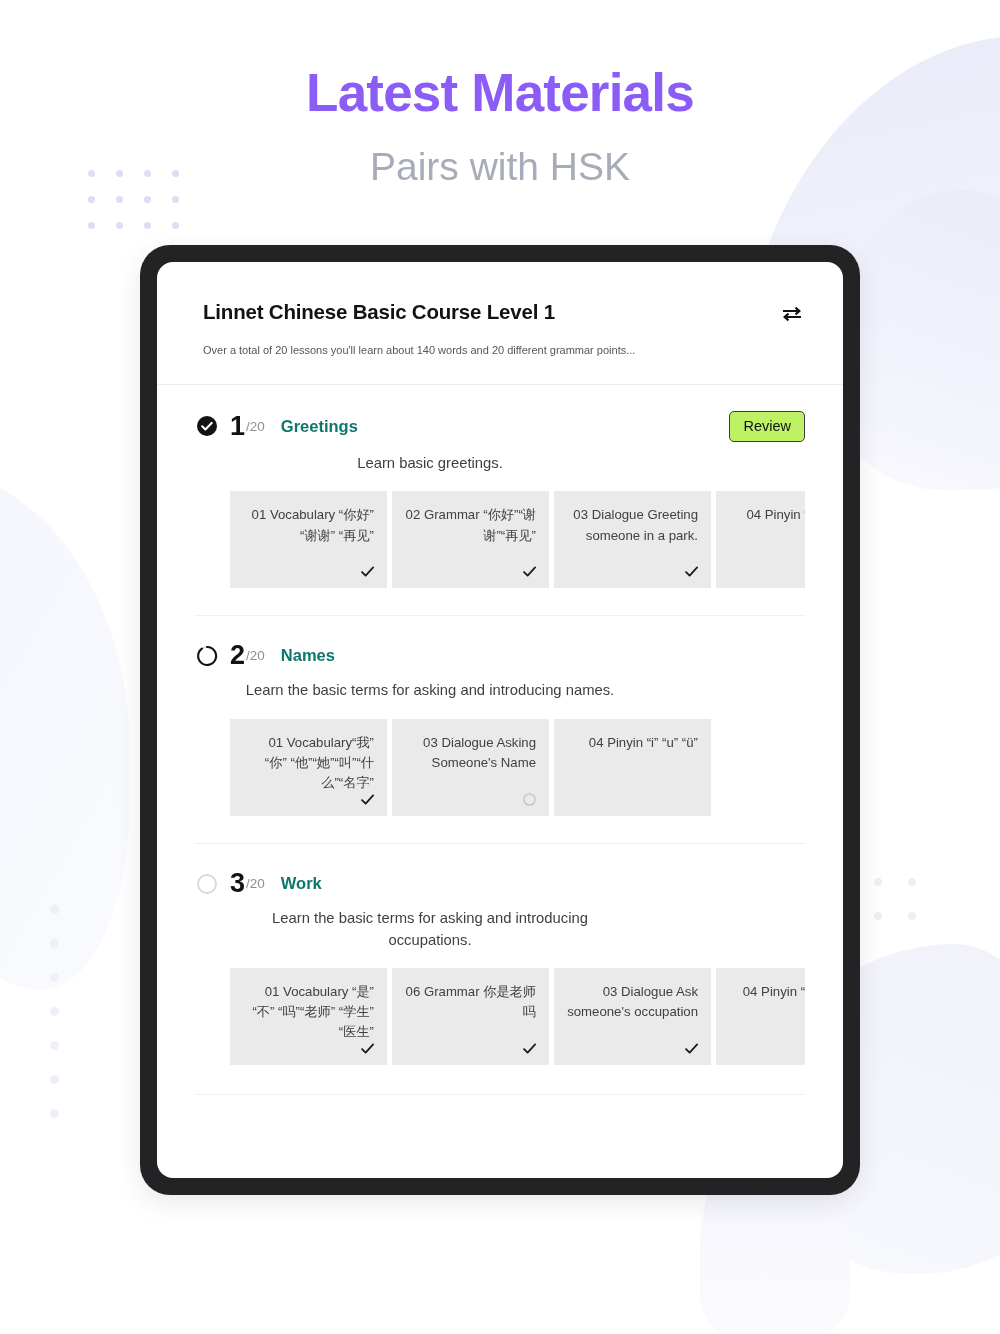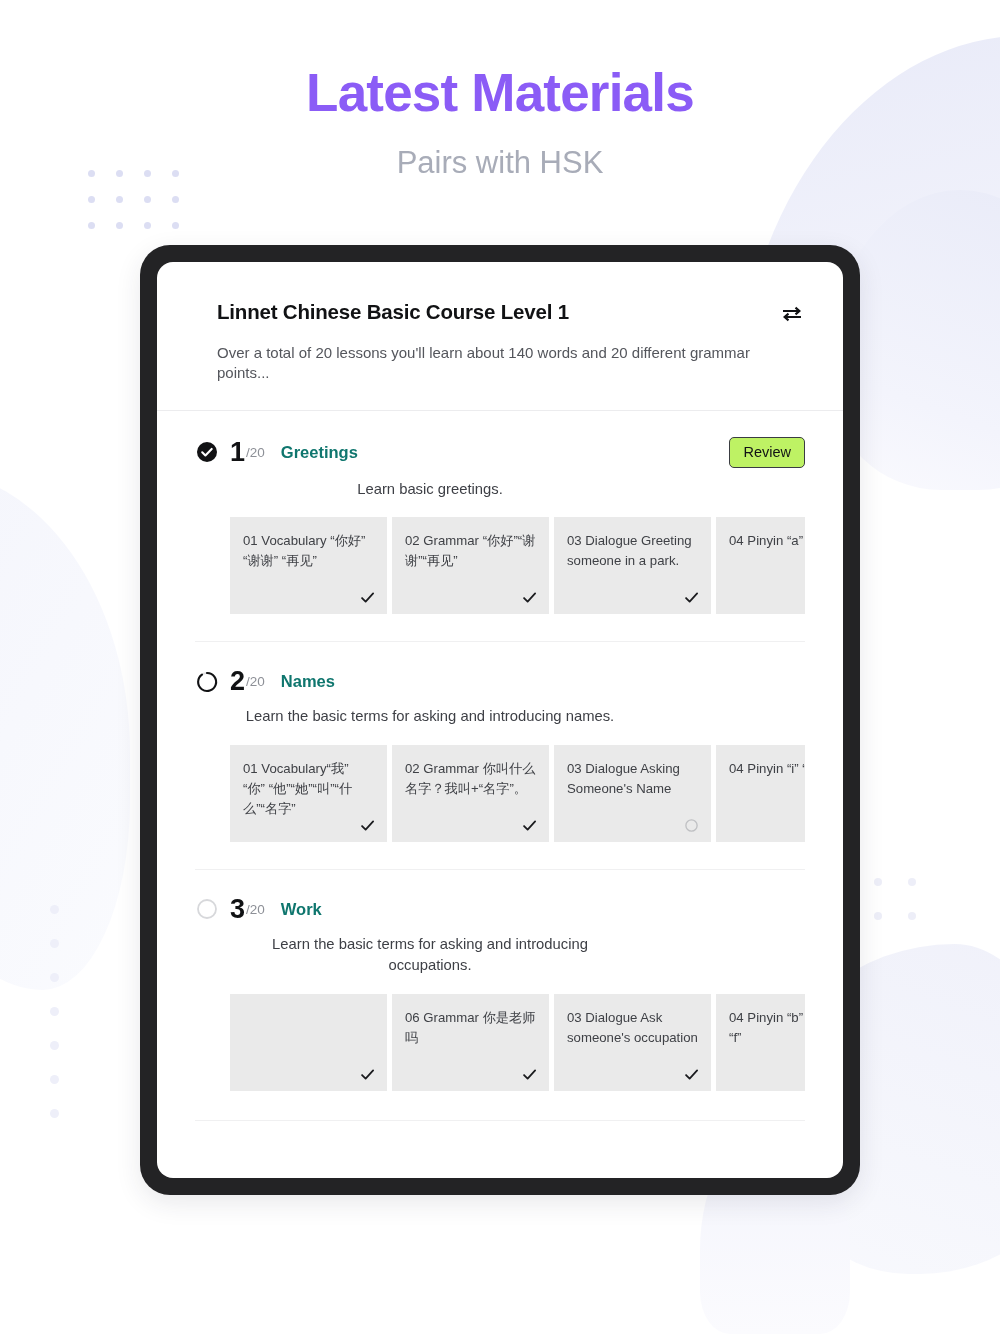--- a/index.html
+++ b/index.html
@@ -81,21 +81,21 @@
   
   .heading { position: relative; padding-top: 62px; text-align: center; }
   .page-title {
     font-size: 53px;
     font-weight: bold;
     color: #8b5cf6;
     letter-spacing: -0.8px;
   }
   .page-subtitle {
     margin-top: 22px;
-    font-size: 31px;
+    font-size: 39px;
     color: #a8acb8;
     font-weight: normal;
   }
 
   
   .tablet {
     position: absolute;
     left: 140px; top: 245px;
     width: 720px; height: 950px;
     background: #232325;
@@ -105,28 +105,28 @@
   }
   .screen {
     width: 100%; height: 100%;
     background: #ffffff;
     border-radius: 16px;
     overflow: hidden;
     position: relative;
   }
 
   
-  .course-head { padding: 38px 38px 26px 60px; }
+  .course-head { padding: 38px 38px 26px 46px; }
   .course-head-row { display: flex; align-items: flex-start; justify-content: space-between; }
   .course-title {
     font-size: 20.5px; font-weight: bold; color: #111214; letter-spacing: -0.2px;
   }
   .swap-icon { width: 26px; height: 26px; flex: 0 0 auto; margin-top: 1px; }
   .course-desc {
-    margin-top: 16px; font-size: 15px; color: #54565c; line-height: 1.35;
+    margin-top: 16px; font-size: 11px; color: #54565c; line-height: 1.35;
   }
   .hr { height: 1px; background: #ececee; margin: 0; }
 
   
   .lesson { padding: 26px 38px 0 38px; }
   .lesson-top { display: flex; align-items: center; }
   .status { width: 24px; height: 24px; flex: 0 0 auto; margin-right: 11px; }
   .lesson-num { font-size: 27px; font-weight: bold; color: #111214; line-height: 1; }
   .lesson-total { font-size: 13.5px; color: #8d9097; margin-left: 1px; }
   .lesson-name { font-size: 16.5px; font-weight: bold; color: #0f766e; margin-left: 16px; }
@@ -157,21 +157,21 @@
   }
   .card {
     flex: 0 0 157px;
     height: 97px;
     background: #eaeaea;
     padding: 14px 13px 10px 13px;
     position: relative;
     overflow: hidden;
   }
   .card-text {
-    font-size: 13.2px; color: #3f4146; line-height: 1.52;
+    font-size: 13.2px; color: #3f4146; line-height: 1.52; text-align: right;
   }
   .card-mark {
     position: absolute; right: 12px; bottom: 9px;
     width: 15px; height: 15px;
   }
   .lesson-sep { height: 1px; background: #f0f0f1; margin: 27px 0 0 0; }
   .lesson-sep.tight { margin-top: 29px; }
 </style>
 </head>
 <body>
@@ -306,28 +306,20 @@
       <div class="cards">
         <div class="card">
           <div class="card-text">01 Vocabulary“我” “你” “他”“她”“叫”“什么”“名字”</div>
           <span class="card-mark">
             <svg viewBox="0 0 16 16" width="15" height="15" aria-hidden="true">
                 <path d="M2.2 8.6 L6 12.4 L14 3.6" stroke="#1a1b1e" stroke-width="1.9" fill="none" stroke-linecap="round" stroke-linejoin="round"></path>
               </svg>
           </span>
         </div>
         <div class="card">
-          <div class="card-text">02 Grammar 你叫什么名字？我叫+“名字”。</div>
-          <span class="card-mark">
-            <svg viewBox="0 0 16 16" width="15" height="15" aria-hidden="true">
-                <path d="M2.2 8.6 L6 12.4 L14 3.6" stroke="#1a1b1e" stroke-width="1.9" fill="none" stroke-linecap="round" stroke-linejoin="round"></path>
-              </svg>
-          </span>
-        </div>
-        <div class="card">
           <div class="card-text">03 Dialogue Asking Someone's Name</div>
           <span class="card-mark">
             <svg viewBox="0 0 16 16" width="15" height="15" aria-hidden="true">
                 <circle cx="8" cy="8" r="6" fill="none" stroke="#bfc0c3" stroke-width="1.4"></circle>
               </svg>
           </span>
         </div>
         <div class="card">
           <div class="card-text">04 Pinyin “i” “u” “ü”</div>
         </div>
@@ -343,20 +335,21 @@
           </svg>
         </span>
         <span class="lesson-num">3</span>
         <span class="lesson-total">/20</span>
         <span class="lesson-name">Work</span>
         <span class="spacer"></span>
       </div>
       <div class="lesson-desc">Learn the basic terms for asking and introducing occupations.</div>
       <div class="cards">
         <div class="card">
+          <div class="card-text">01 Vocabulary “是” “不” “吗”“老师” “学生” “医生”</div>
           <span class="card-mark">
             <svg viewBox="0 0 16 16" width="15" height="15" aria-hidden="true">
                 <path d="M2.2 8.6 L6 12.4 L14 3.6" stroke="#1a1b1e" stroke-width="1.9" fill="none" stroke-linecap="round" stroke-linejoin="round"></path>
               </svg>
           </span>
         </div>
         <div class="card">
           <div class="card-text">06 Grammar 你是老师吗</div>
           <span class="card-mark">
             <svg viewBox="0 0 16 16" width="15" height="15" aria-hidden="true">

